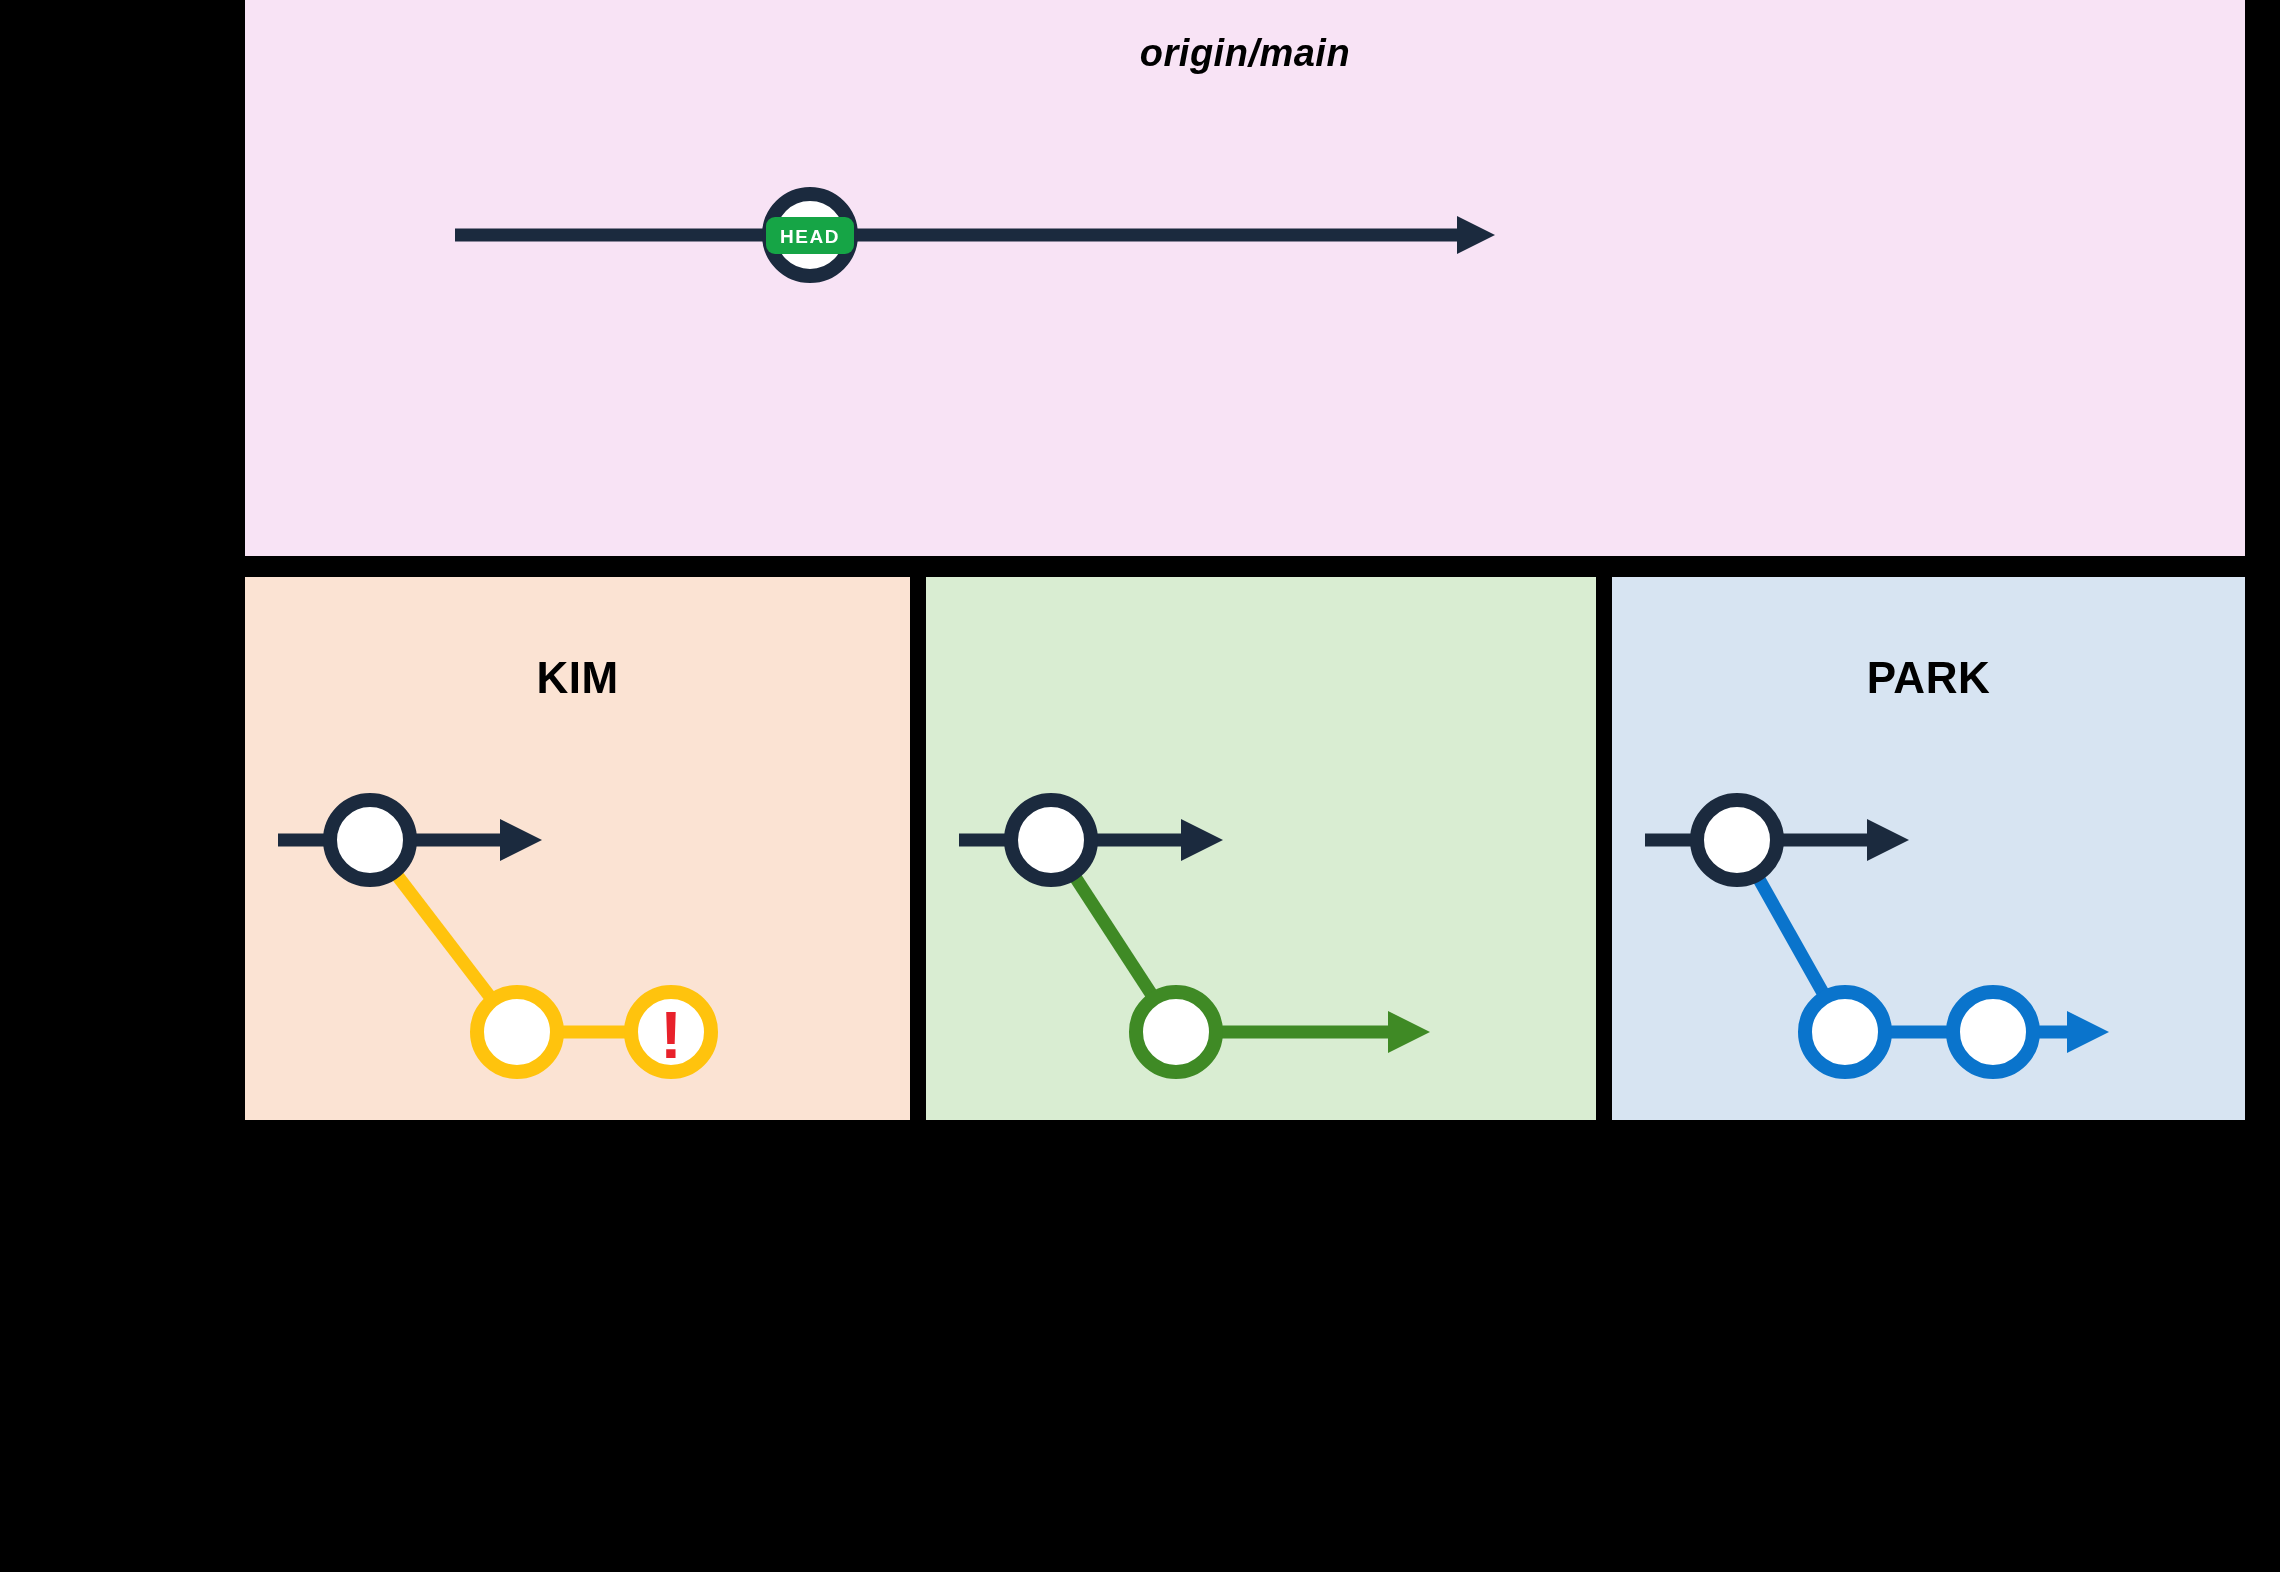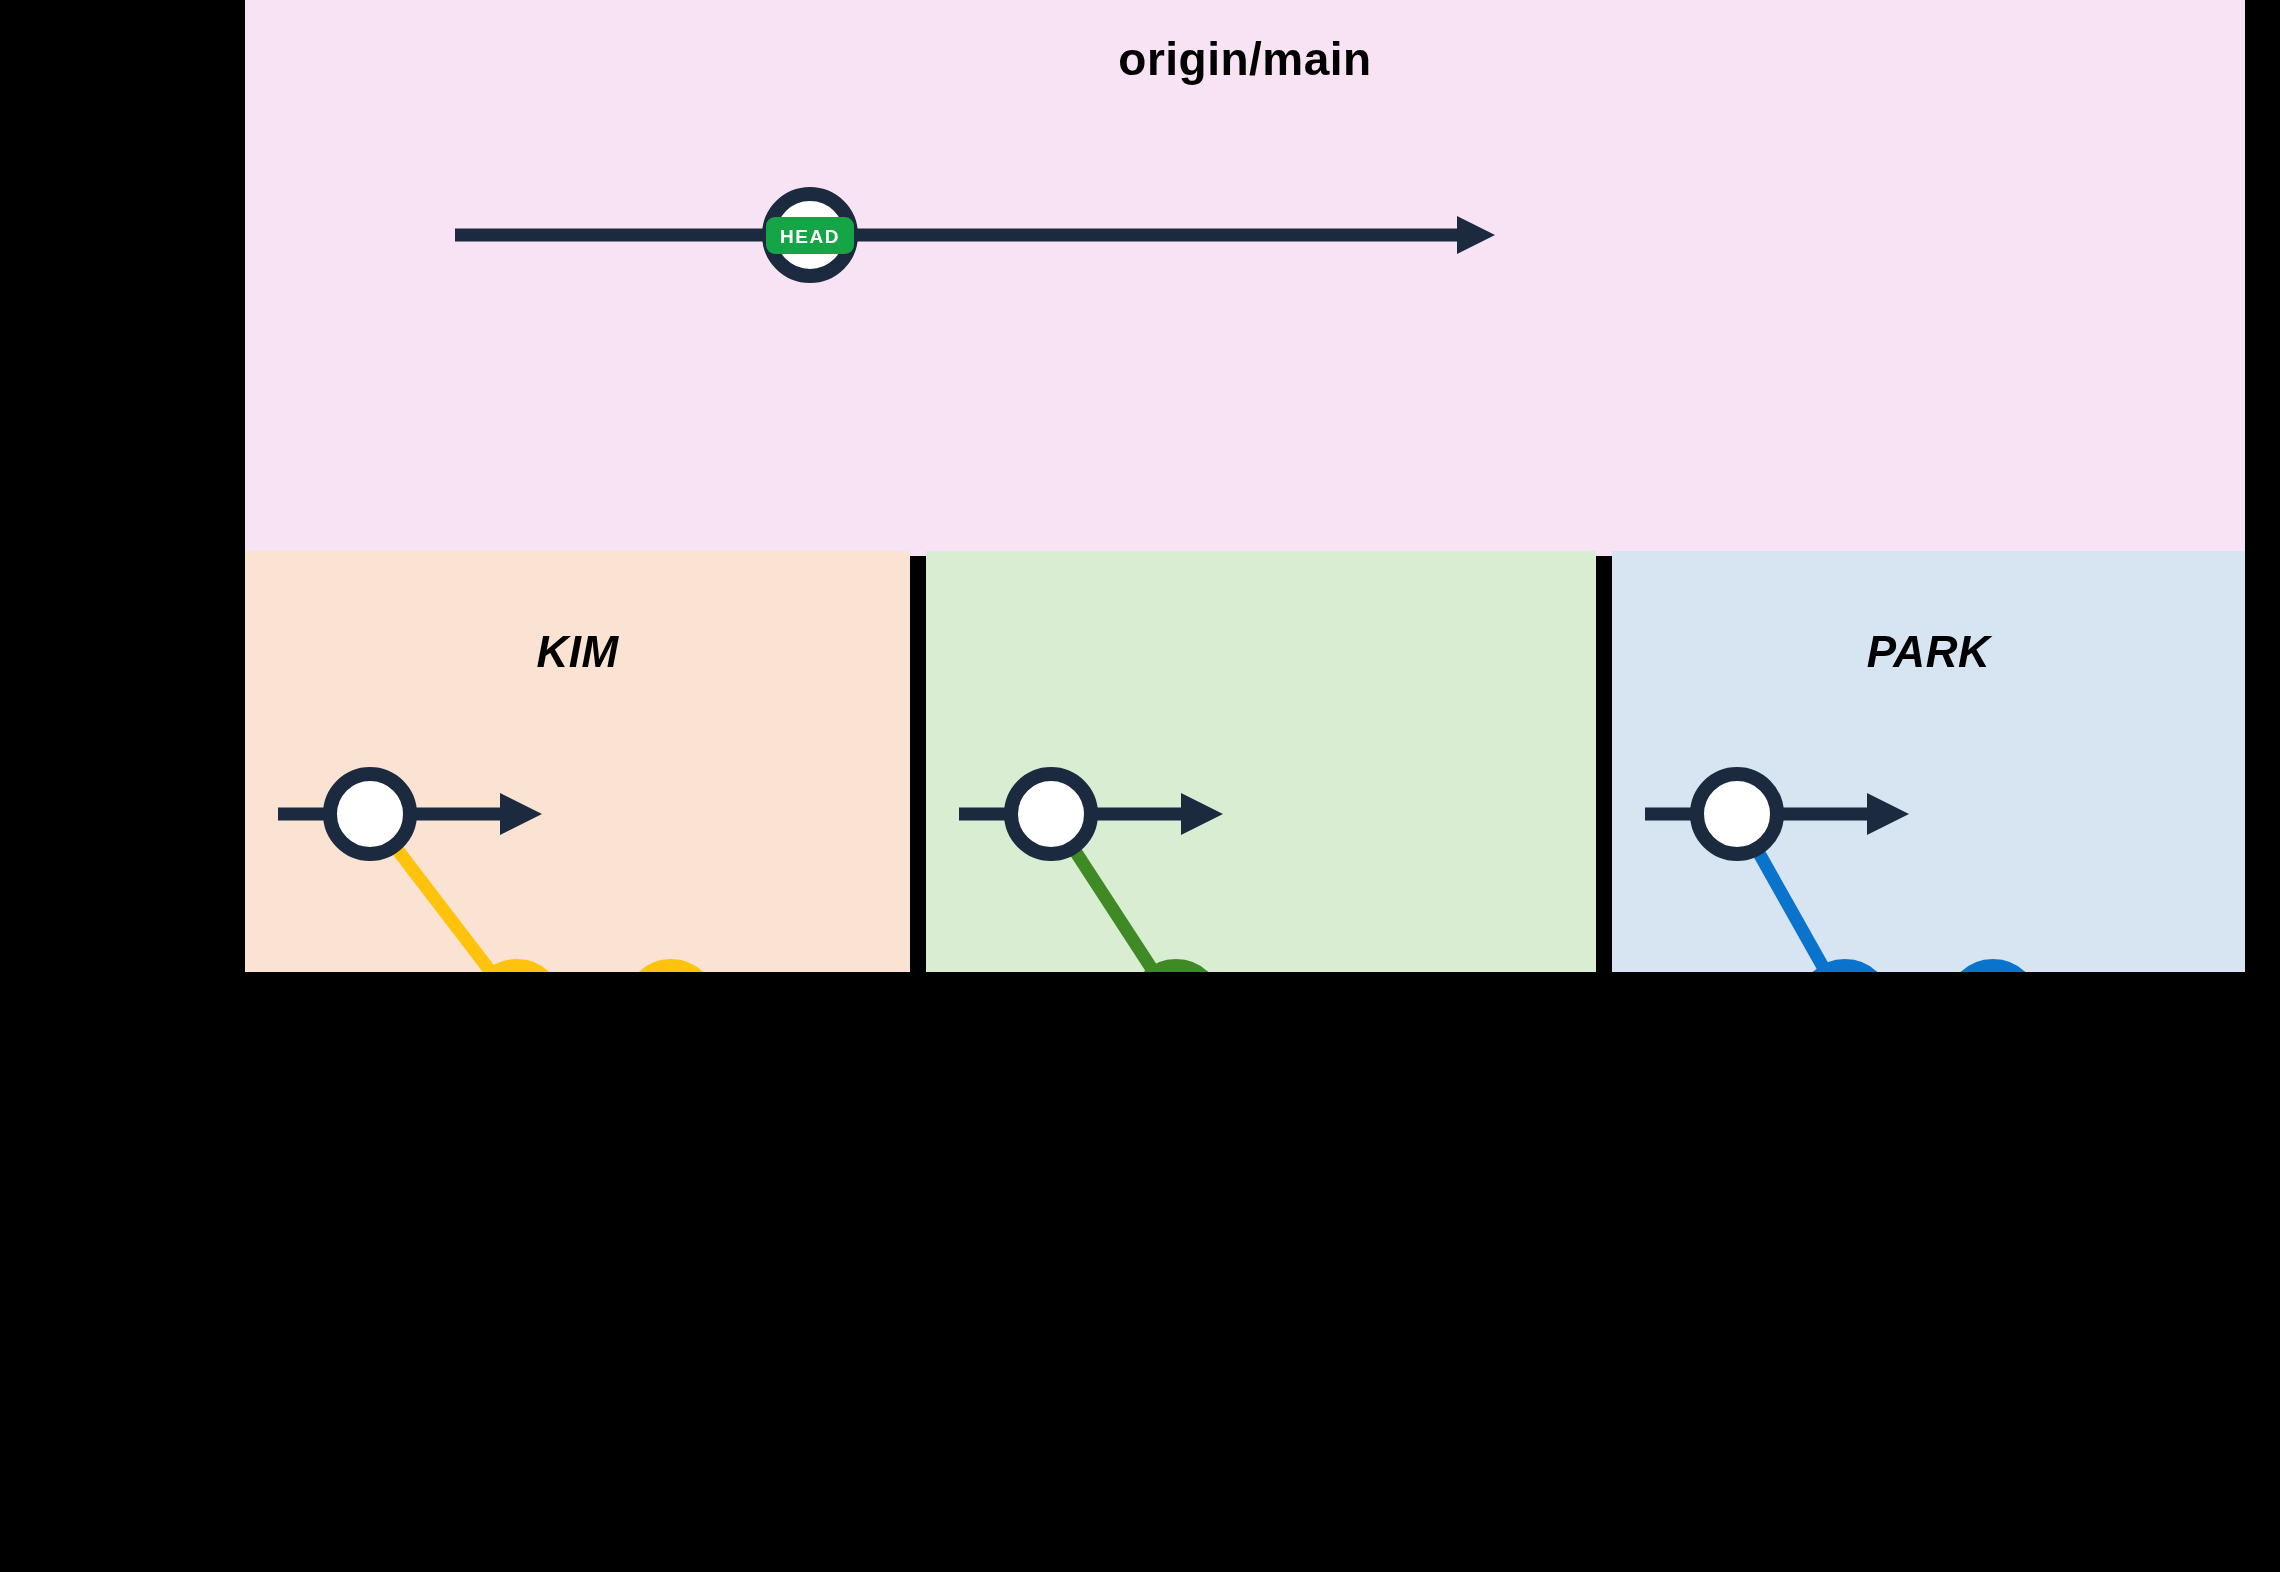--- a/index.html
+++ b/index.html
@@ -33,22 +33,22 @@
     margin:0;
     text-align:center;
     font-weight:700;
     color:var(--title-text);
     letter-spacing:0.5px;
   }
   .remote-panel{
     left:245px;top:0;width:2000px;height:556px;
     background:var(--remote-bg);
   }
-  .remote-panel .panel-title{padding-top:32px;font-size:46px;}
-  .dev-panel{top:551px;height:421px;font-style:italic;}
+  .remote-panel .panel-title{padding-top:32px;font-size:38px;font-style:italic;}
+  .dev-panel{top:577px;height:543px;}
   .dev-panel .panel-title{padding-top:76px;font-size:44px;}
   .dev-panel.kim{left:245px;width:665px;background:var(--kim-bg);}
   .dev-panel.lee{left:926px;width:670px;background:var(--lee-bg);}
   .dev-panel.park{left:1612px;width:633px;background:var(--park-bg);}
 
   .navy-stroke{stroke:var(--navy);stroke-width:13px;fill:none;}
   .navy-fill{fill:var(--navy);}
   .commit-navy{fill:var(--commit-fill);stroke:var(--navy);stroke-width:14px;}
   .kim-stroke{stroke:var(--kim-branch);stroke-width:13px;fill:none;}
   .commit-kim{fill:var(--commit-fill);stroke:var(--kim-branch);stroke-width:14px;}

